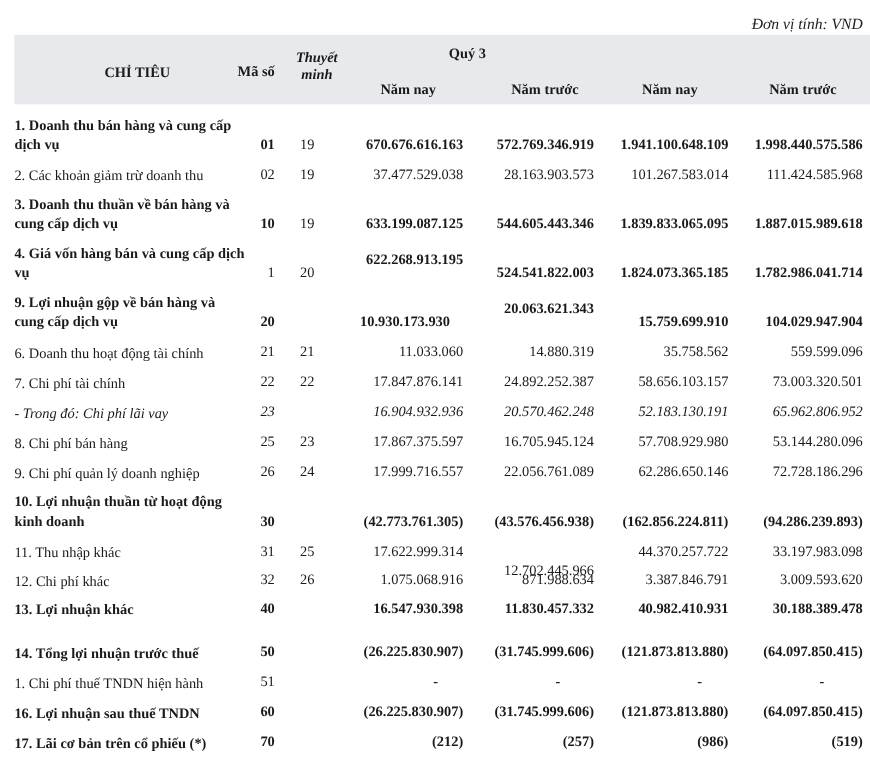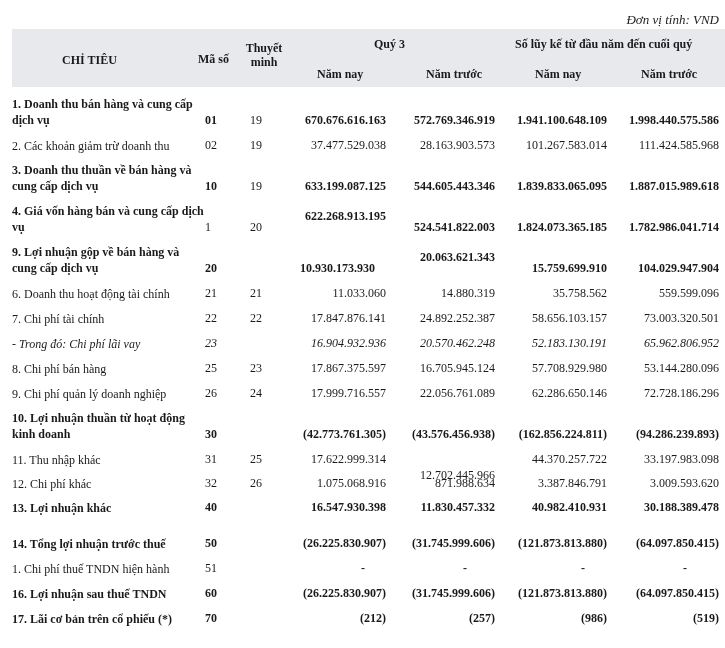--- a/index.html
+++ b/index.html
@@ -10,35 +10,35 @@
     }
     .unit {
       position: absolute; right: 6px; top: 12px;
       font-style: italic; font-size: 13px; color: #222;
     }
     .hdr {
       position: absolute; left: 12px; top: 29px; width: 713px; height: 58px;
       background: #e7e9ed;
     }
     .hdr .cell { position: absolute; font-weight: bold; font-size: 12px; text-align: center; }
-    .h-chitieu { left: 50px; top: 24px; font-size: 12.5px; }
+    .h-chitieu { left: 75px; top: 24px; font-size: 12.5px; }
     .h-maso { left: 186px; top: 23px; }
-    .h-tm { left: 228px; top: 12px; width: 48px; line-height: 14px; }
+    .h-tm { left: 228px; top: 12px; width: 48px; line-height: 14px; font-style: italic; }
     .h-q3 { left: 362px; top: 8px; }
     .h-luyke { left: 503px; top: 8px; }
     .h-sub { top: 38px; }
     .h-c1 { left: 305px; }
     .h-c2 { left: 414px; }
     .h-c3 { left: 523px; }
     .h-c4 { left: 629px; }
 
     .rows { position: absolute; left: 0; top: 0; width: 725px; }
     .row { position: absolute; left: 0; width: 725px; }
     .row .lbl { position: absolute; left: 12px; width: 195px; line-height: 16px; font-size: 12px; }
-    .row .ms { position: absolute; left: 205px; width: 24px; text-align: left; font-size: 12px; }
+    .row .ms { position: absolute; left: 205px; width: 24px; text-align: right; font-size: 12px; }
     .row .tm { position: absolute; left: 250px; width: 24px; text-align: left; font-size: 12px; }
     .row .v { position: absolute; text-align: right; font-size: 12px; }
     .v1 { right: 339px; }
     .v2 { right: 230px; }
     .v3 { right: 118px; }
     .v4 { right: 6px; }
     .b { font-weight: bold; }
     .i { font-style: italic; }
     .cut {
       position: absolute; left: 430px; top: 641px; width: 240px; height: 7px;
@@ -48,21 +48,20 @@
 </head>
 <body>
 
 <div class="unit">Đơn vị tính: VND</div>
 
 <div class="hdr">
   <div class="cell h-chitieu">CHỈ TIÊU</div>
   <div class="cell h-maso">Mã số</div>
   <div class="cell h-tm">Thuyết minh</div>
   <div class="cell h-q3">Quý 3</div>
-  <div class="cell h-luyke">Số lũy kế từ đầu năm đến cuối quý</div>
   <div class="cell h-sub h-c1">Năm nay</div>
   <div class="cell h-sub h-c2">Năm trước</div>
   <div class="cell h-sub h-c3">Năm nay</div>
   <div class="cell h-sub h-c4">Năm trước</div>
 </div>
 
 <div class="rows">
 
   <div class="row b" style="top:96px">
     <div class="lbl" style="top:0">1. Doanh thu bán hàng và cung cấp dịch vụ</div>

